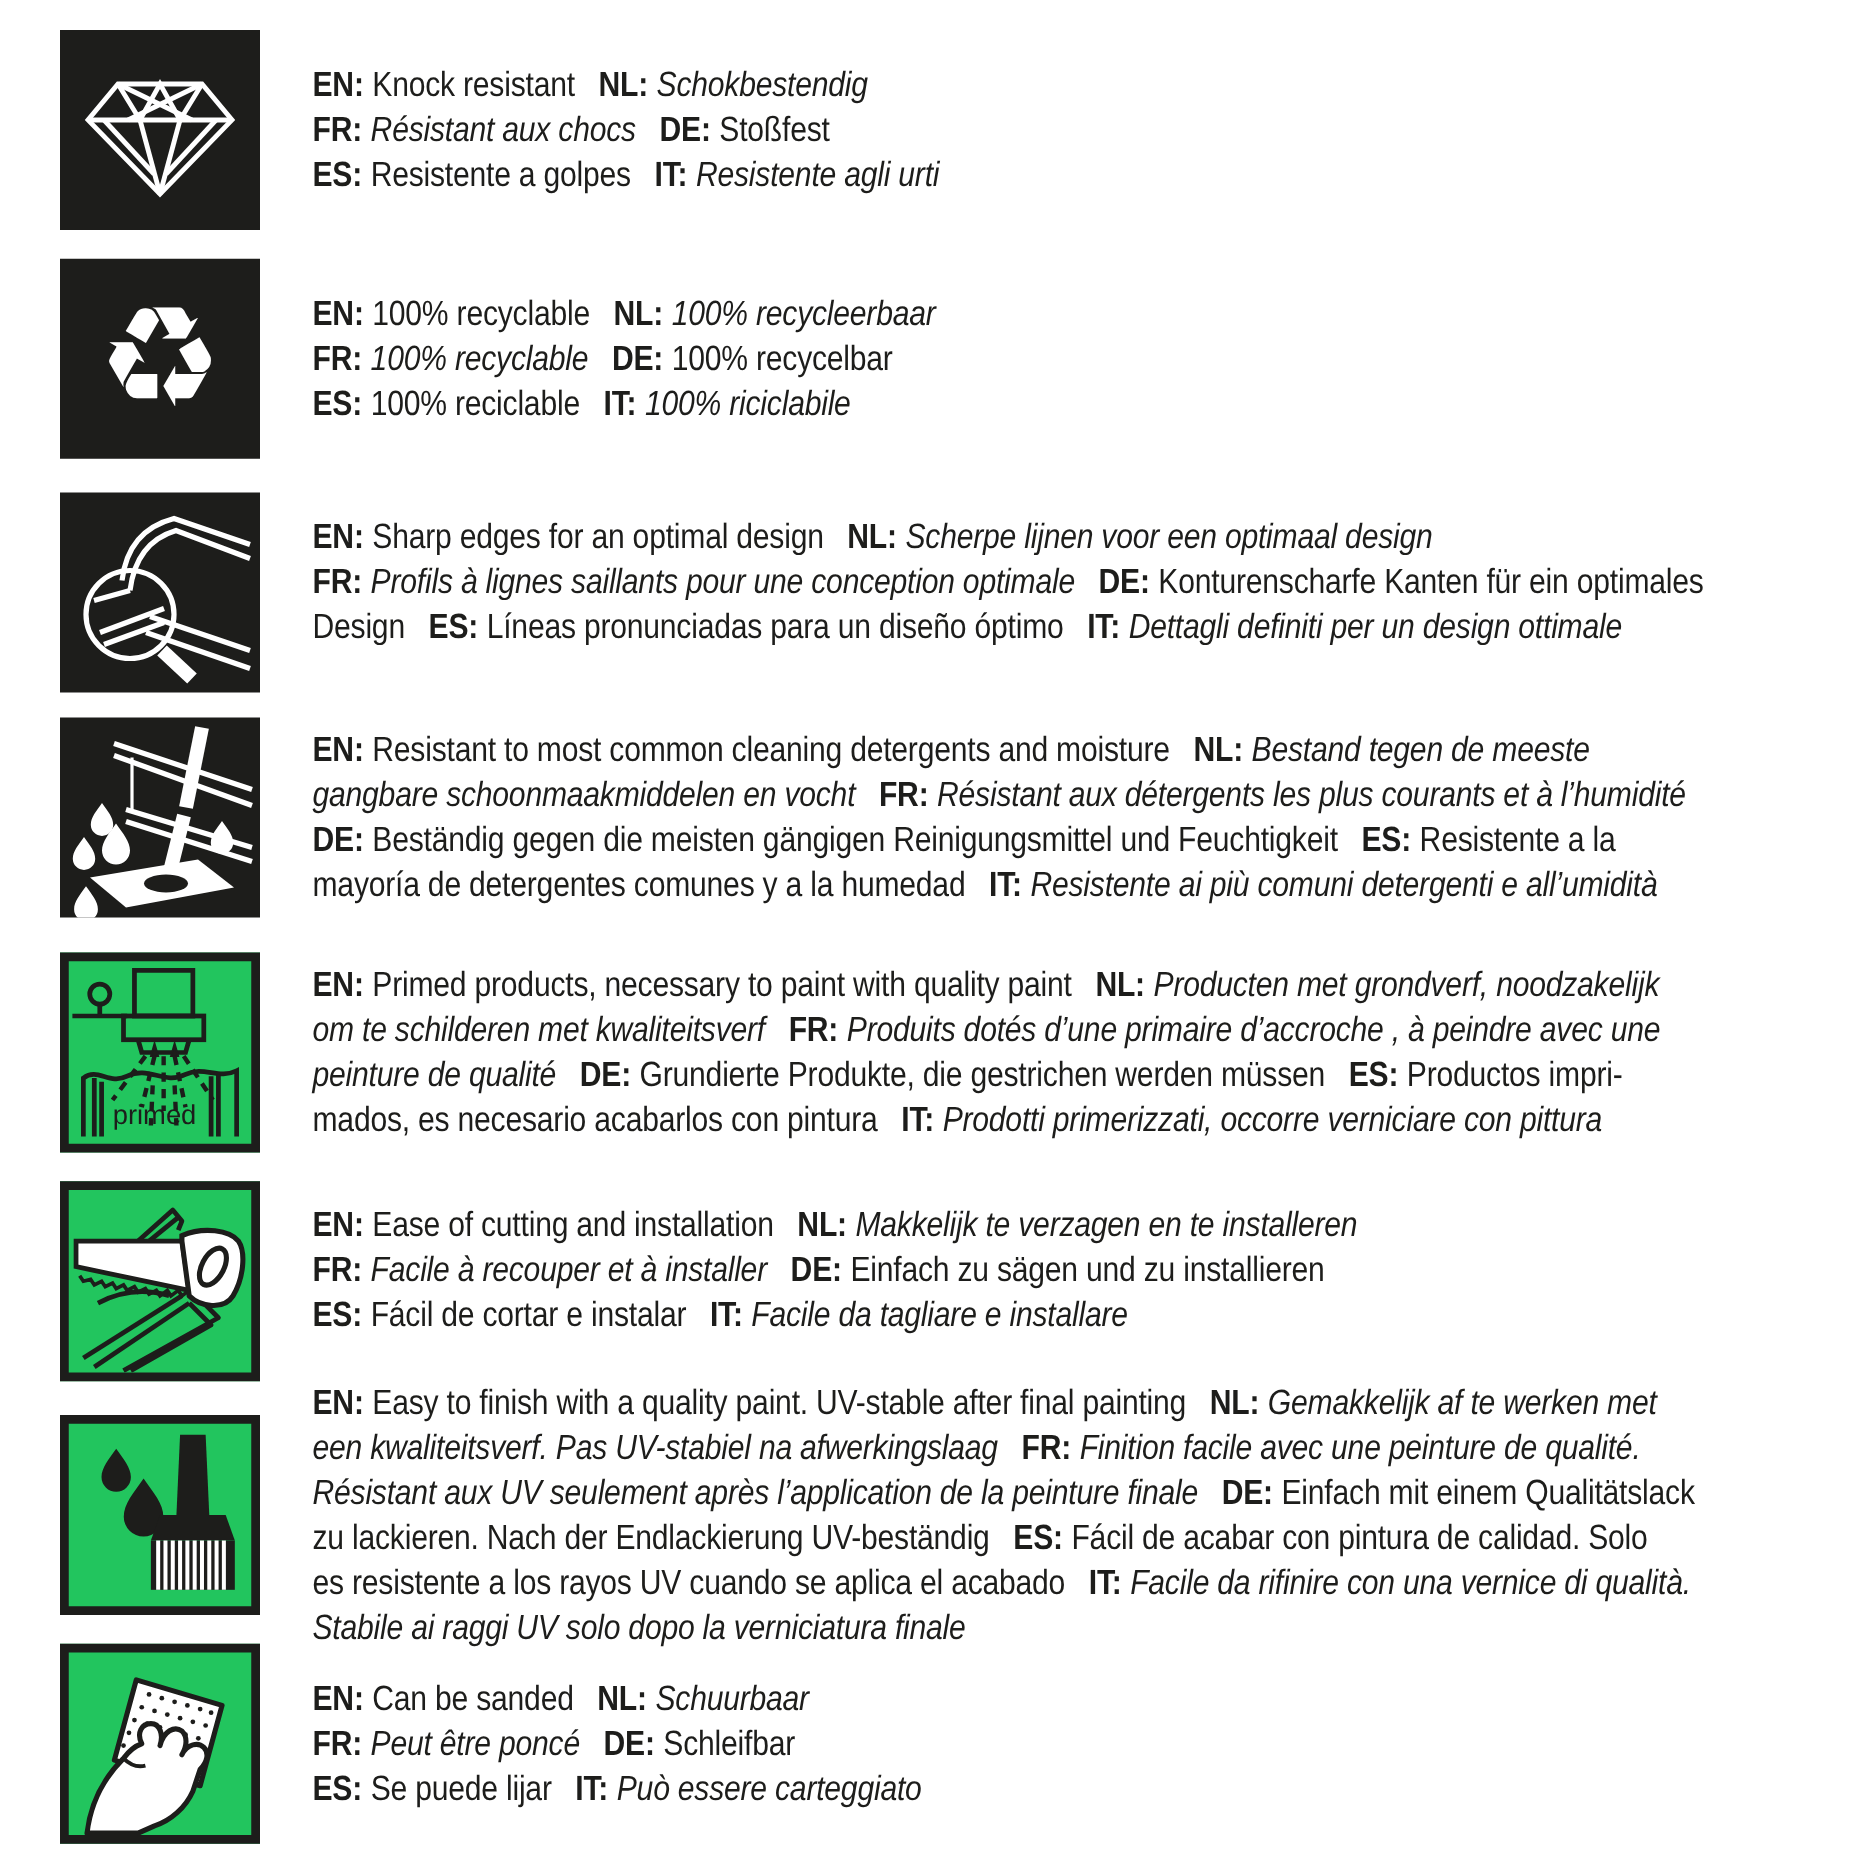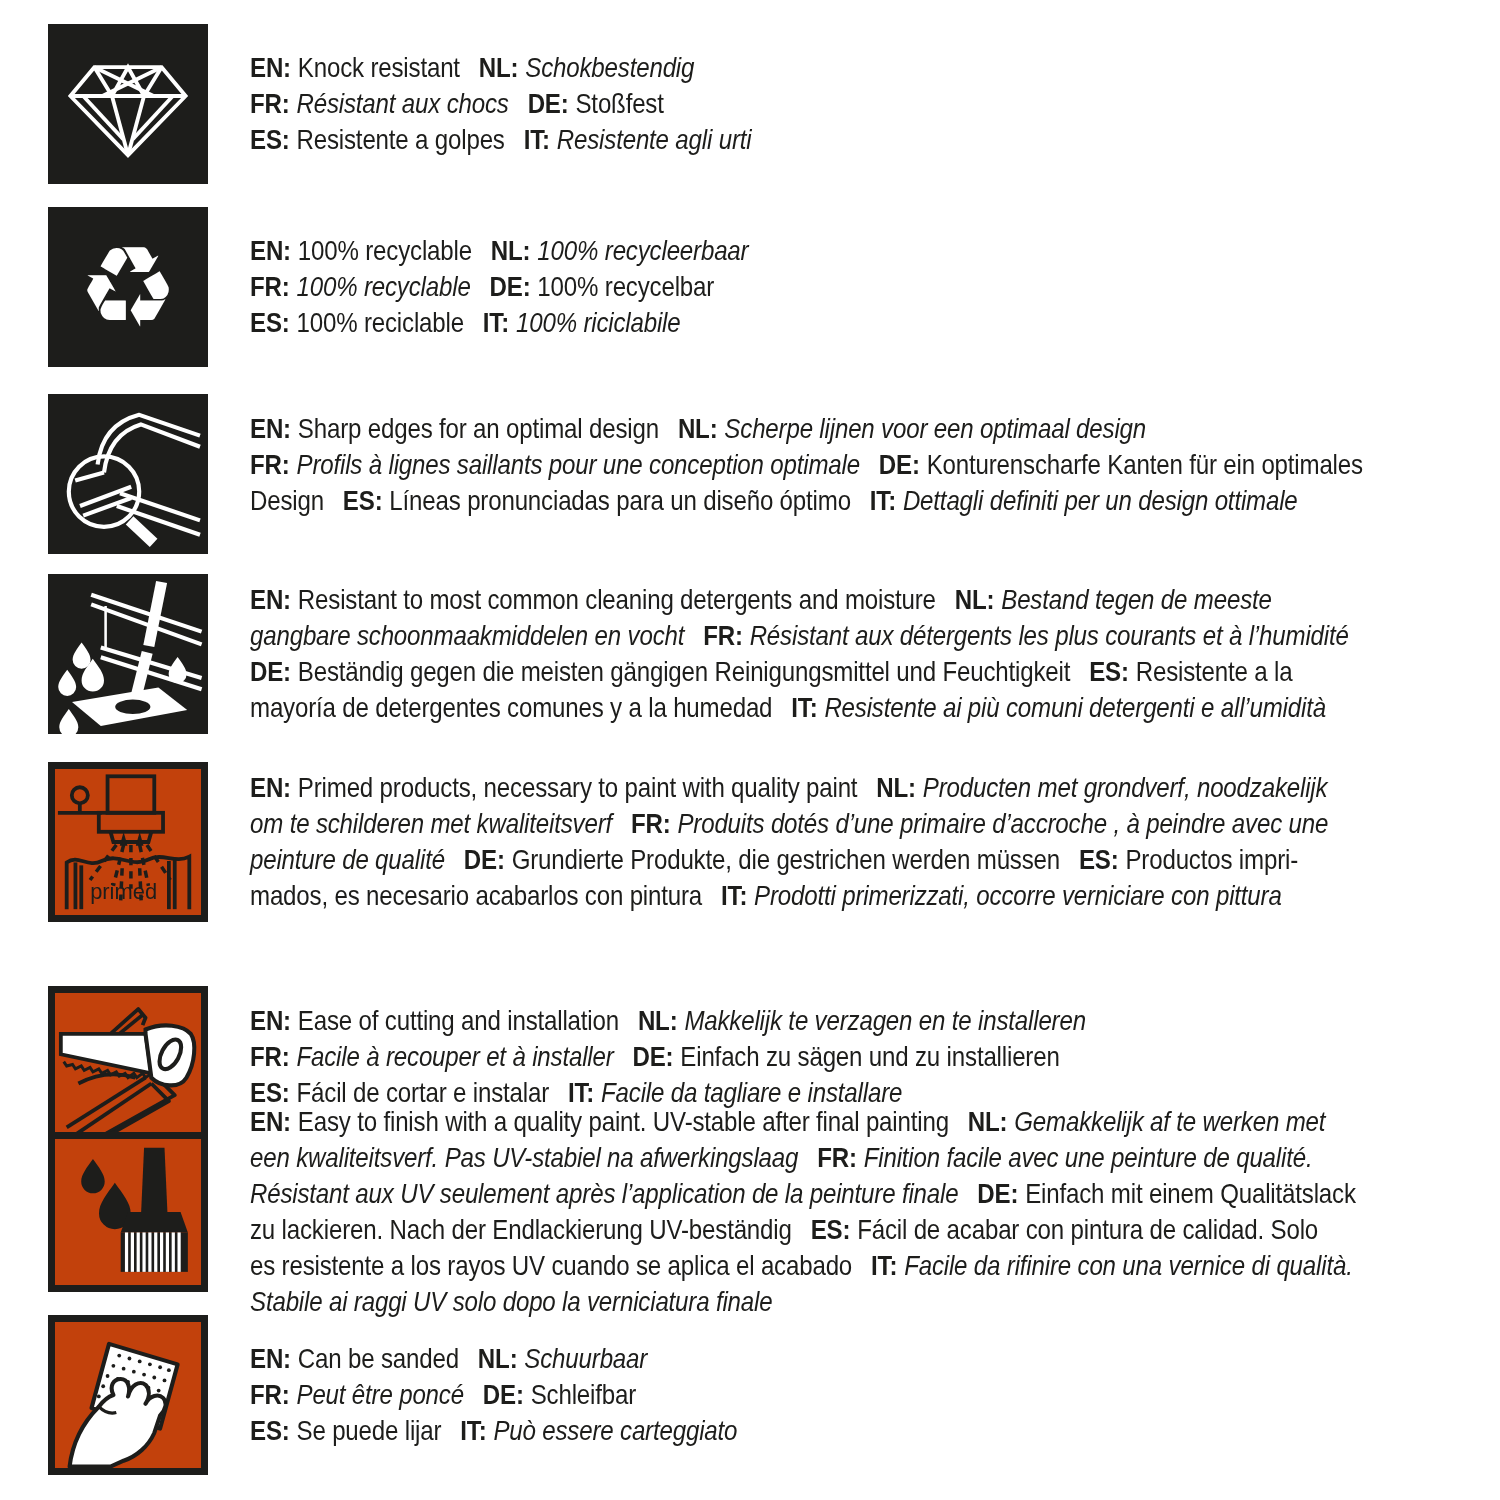--- a/index.html
+++ b/index.html
@@ -1,23 +1,23 @@
 <!DOCTYPE html>
 <html><head>
 <meta charset="utf-8">
 <style>
   html,body{margin:0;padding:0;background:#ffffff;}
   .canvas{position:relative;width:1500px;height:1500px;background:#ffffff;overflow:hidden;
           font-family:"Liberation Sans",sans-serif;color:#1d1d1b;}
   .row{position:absolute;left:48px;width:1440px;height:160px;}
   .row1{top:24px}.row2{top:207px}.row3{top:394px}.row4{top:574px}
-  .row5{top:762px}.row6{top:986px}.row7{top:1132px}.row8{top:1315px}
+  .row5{top:762px}.row6{top:945px}.row7{top:1132px}.row8{top:1315px}
   .icon{position:absolute;left:0;top:0;width:160px;height:160px;box-sizing:border-box;}
   .icon.dark{background:#1d1d1b;}
-  .icon.light{background:#c2410c;border:7px solid #1d1d1b;}
+  .icon.light{background:#22c55e;border:7px solid #1d1d1b;}
   .icon svg{display:block;width:100%;height:100%;}
   .glyph{width:100%;height:100%;display:flex;align-items:center;justify-content:center;
          color:#ffffff;font-family:"DejaVu Sans",sans-serif;font-size:112px;line-height:1;}
   .text{position:absolute;left:202px;top:50%;transform:translateY(-50%);}
   .row3 .text,.row6 .text{top:calc(50% - 9px);}
   .line{white-space:nowrap;font-size:28px;line-height:36px;
         transform:scaleX(0.86);transform-origin:0 50%;letter-spacing:-0.2px;}
   .lab{font-weight:bold;margin:0 8px 0 22px;}
   .line .lab:first-child{margin-left:0;}
   .ital{font-style:italic;}

